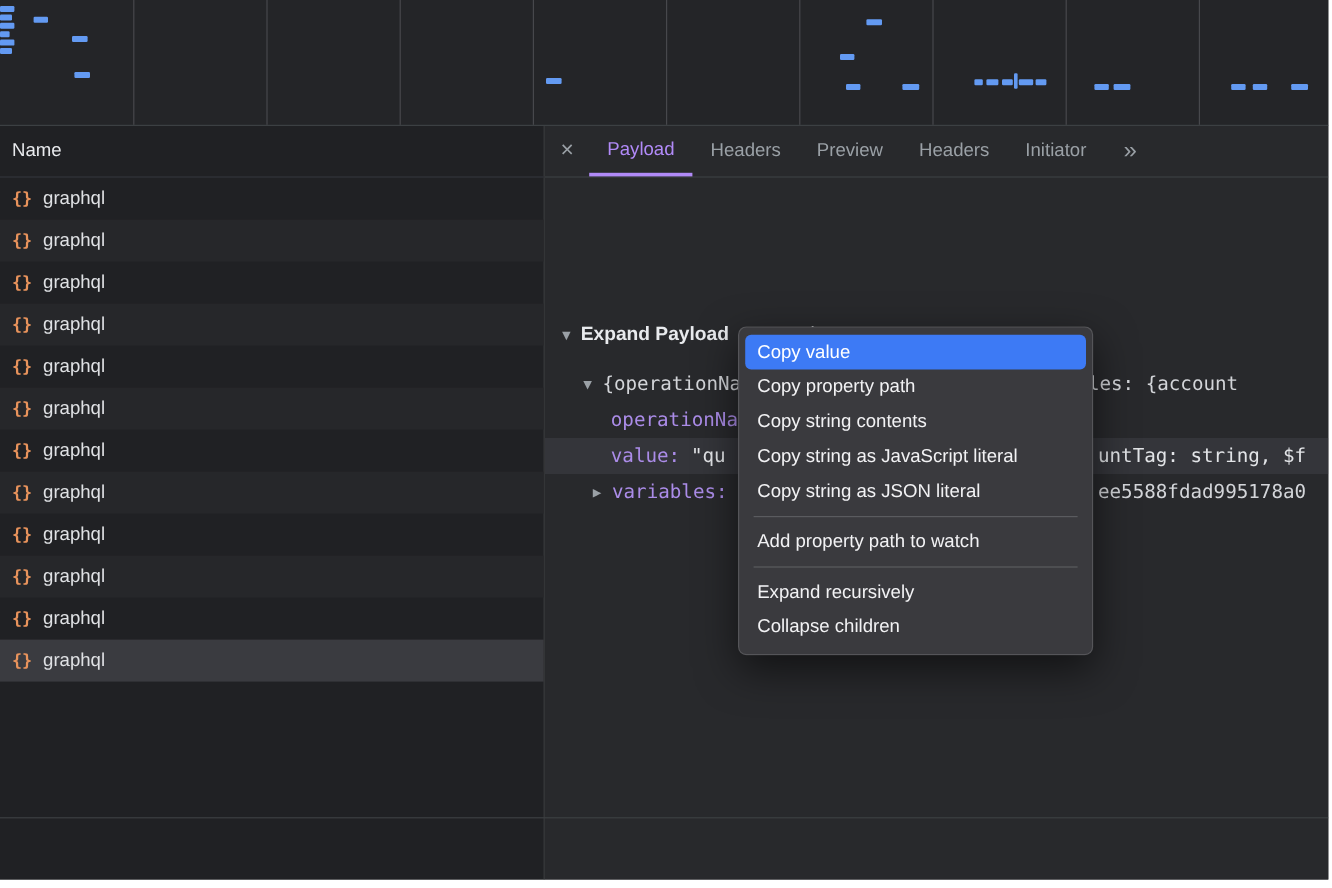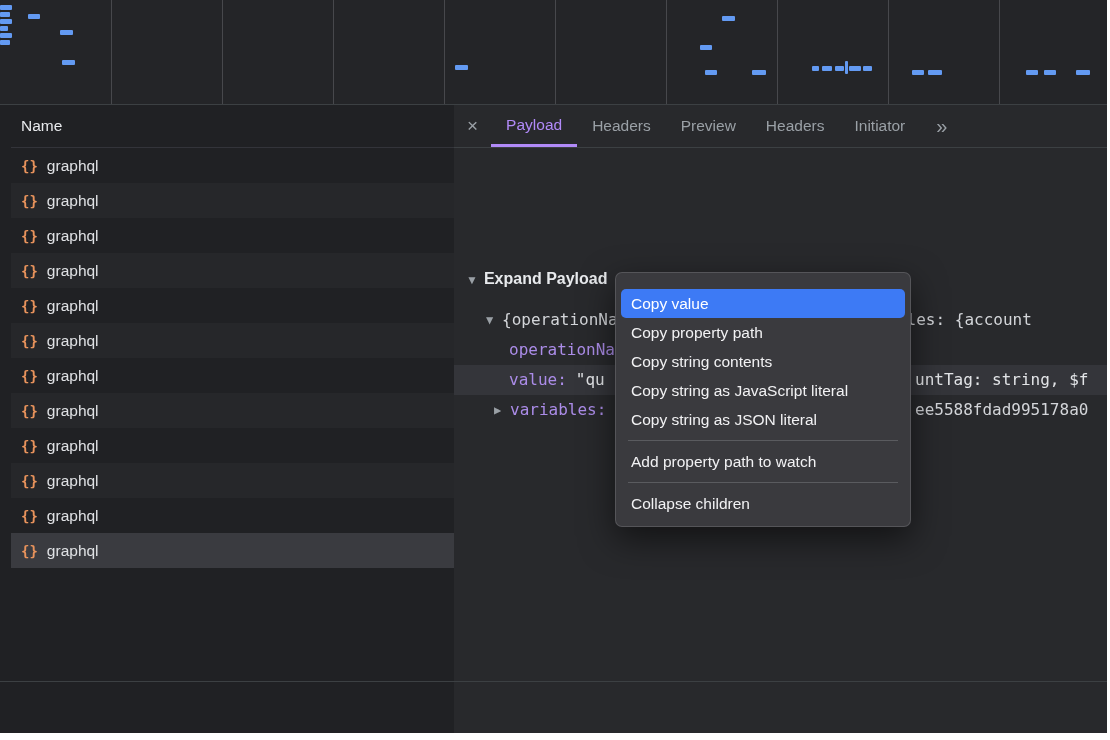--- a/index.html
+++ b/index.html
@@ -5,21 +5,21 @@
   html,body{margin:0;padding:0;width:1110px;height:740px;background:#ffffff;overflow:hidden;
     font-family:"Liberation Sans",sans-serif;-webkit-font-smoothing:antialiased;}
   .devtools{position:absolute;top:0;left:0;width:1107px;height:733px;background:#202124;overflow:hidden;}
 
   
   .timeline{position:absolute;top:0;left:0;width:1107px;height:104px;background:#242528;border-bottom:1px solid #3c4043;}
   .gridline{position:absolute;top:0;bottom:0;width:1px;background:#47484c;}
   .tbar{position:absolute;background:var(--bar-blue,#639af2);border-radius:1px;}
 
   
-  .left-panel{position:absolute;top:105px;left:0;width:453px;bottom:0;background:#202124;border-right:1px solid #3c4043;padding-left:11px;}
+  .left-panel{position:absolute;top:105px;left:0;width:453px;bottom:0;background:#202124;border-right:1px solid #3c4043;}
   .name-header{height:42px;line-height:42px;padding-left:10px;font-size:15.5px;color:#e8eaed;border-bottom:1px solid #33343a;}
   .request-row{height:35px;display:flex;align-items:center;padding-left:10px;gap:9px;font-size:15.5px;color:#dfe1e4;cursor:default;}
   .request-row.odd{background:#26272a;}
   .request-row.selected{background:#3a3b40;}
   .req-icon{color:var(--icon-orange,#e8935c);font-family:"DejaVu Sans Mono",monospace;font-size:14px;font-weight:bold;}
 
   
   .right-panel{position:absolute;top:105px;left:454px;right:0;bottom:0;background:#28292c;overflow:hidden;}
   .tabbar{height:42px;display:flex;align-items:stretch;border-bottom:1px solid #3c4043;color:#9aa0a6;font-size:15.5px;}
   .close-x{align-self:center;margin:0 13px;font-size:19px;color:#9aa0a6;cursor:pointer;}
@@ -38,21 +38,21 @@
   .abs{position:absolute;top:0;}
   .key{color:var(--key-purple,#ab8ce8);}
   .str{color:var(--string-teal,#3fc1cc);margin-left:9px;}
   .plain{color:#e2e4e7;}
   .preview{color:#d3d5d9;}
 
   .bottom-line{position:absolute;left:0;right:0;top:681px;height:1px;background:#3c4043;z-index:5;}
 
   
   .context-menu{position:absolute;left:615px;top:272px;width:296px;background:#3a3a3e;border:1px solid rgba(255,255,255,0.14);
-    border-radius:7px;box-shadow:0 12px 34px rgba(0,0,0,0.55);padding:16px 0 8px 0;z-index:50;box-sizing:border-box;}
+    border-radius:7px;box-shadow:0 12px 34px rgba(0,0,0,0.55);padding:6px 0 8px 0;z-index:50;box-sizing:border-box;}
   .menu-item{height:29px;line-height:29px;margin:0 5px;padding:0 10px;border-radius:5px;font-size:15.5px;color:#f2f2f4;cursor:default;}
   .menu-item.highlighted{background:var(--menu-highlight,#3d7af5);color:#ffffff;}
   .menu-sep{height:1px;background:#5a5b5f;margin:6px 12px;}
 </style>
 </head>
 <body>
 
 <div class="devtools">
 
   <div class="timeline" id="timeline">
@@ -189,16 +189,17 @@
 
   <div class="context-menu" id="context-menu">
       <div class="menu-item highlighted">Copy value</div>
       <div class="menu-item">Copy property path</div>
       <div class="menu-item">Copy string contents</div>
       <div class="menu-item">Copy string as JavaScript literal</div>
       <div class="menu-item">Copy string as JSON literal</div>
       <div class="menu-sep"></div>
       <div class="menu-item">Add property path to watch</div>
       <div class="menu-sep"></div>
+      <div class="menu-item">Expand recursively</div>
       <div class="menu-item">Collapse children</div>
     </div>
 
 </div>
 
 </body></html>

